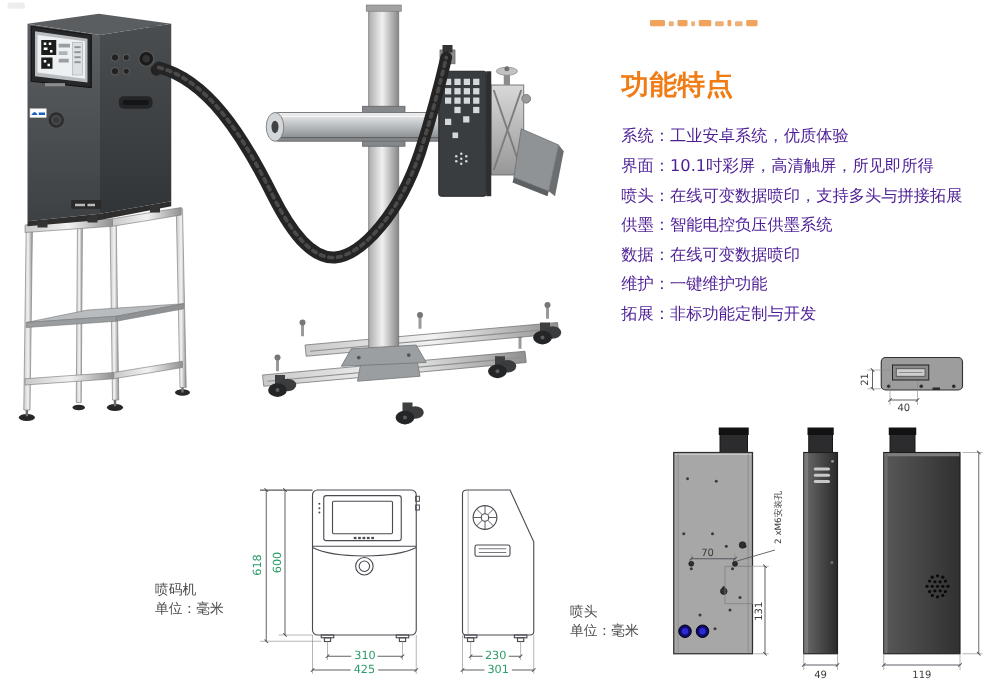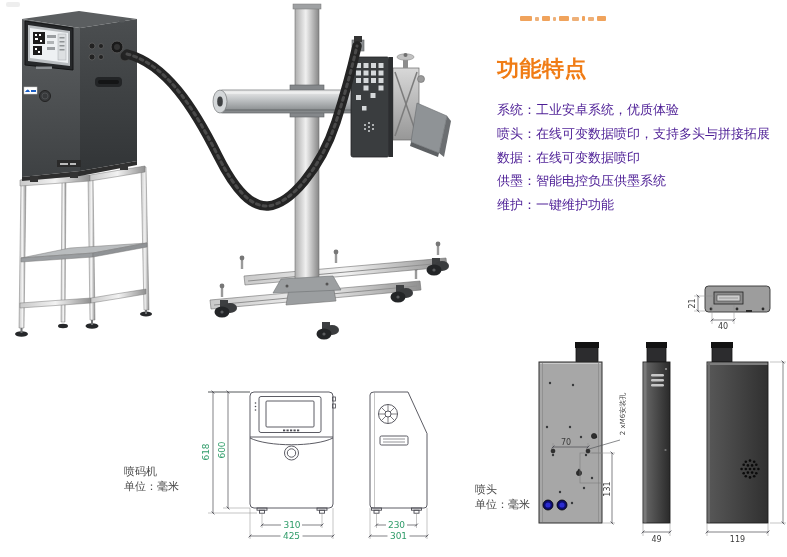--- a/index.html
+++ b/index.html
@@ -8,21 +8,21 @@
   svg{position:absolute;left:0;top:0;}
   .artifact{position:absolute;left:6px;top:2px;width:14px;height:5px;background:#d9d9d9;opacity:.45;border-radius:2px;}
   .cutoff{position:absolute;left:520px;top:15px;display:flex;gap:3px;align-items:flex-end;height:6px;}
   .cutoff span{display:block;height:4px;border-radius:1px;background:#eeb078;}
   .cutoff span:nth-child(odd){background:#f0a35c;height:5px;}
   .features{position:absolute;left:497px;top:40px;width:288px;}
   .features h2{margin:16px 0 16px 0;font-size:22px;line-height:1.2;font-weight:bold;color:#f07c15;letter-spacing:.5px;}
   .features .fl{font-size:13px;line-height:23.6px;color:#4c1d95;white-space:nowrap;}
   .dlabel{position:absolute;font-size:11px;line-height:15px;color:#4a4a4a;}
   .dlabel.printer{left:124px;top:464px;}
-  .dlabel.head{left:475px;top:482px;}
+  .dlabel.head{left:456px;top:482px;}
   text{font-family:"DejaVu Sans","Liberation Sans",sans-serif;}
   .dimg{fill:#2e9b68;font-size:9px;}
   .dimd{fill:#3c3c3c;font-size:8px;}
 </style>
 </head>
 <body>
 
 <div class="page">
 
   <div class="artifact"></div>
@@ -466,24 +466,26 @@
       <span style="width:10px"></span>
       <span style="width:7px"></span>
     <span style="width:3px"></span>
       <span style="width:6px"></span>
       <span style="width:9px"></span>
   </div>
 
   <div class="features">
     <h2>功能特点</h2>
     <div class="fl">系统：工业安卓系统，优质体验</div>
+    <div class="fl">界面：10.1吋彩屏，高清触屏，所见即所得</div>
     <div class="fl">喷头：在线可变数据喷印，支持多头与拼接拓展</div>
+    <div class="fl">供墨：智能电控负压供墨系统</div>
     <div class="fl">数据：在线可变数据喷印</div>
-    <div class="fl">供墨：智能电控负压供墨系统</div>
     <div class="fl">维护：一键维护功能</div>
+    <div class="fl">拓展：非标功能定制与开发</div>
   </div>
 
   <div class="dlabel printer">
     <div>喷码机</div>
     <div>单位：毫米</div>
   </div>
   <div class="dlabel head">
     <div>喷头</div>
     <div>单位：毫米</div>
   </div>

